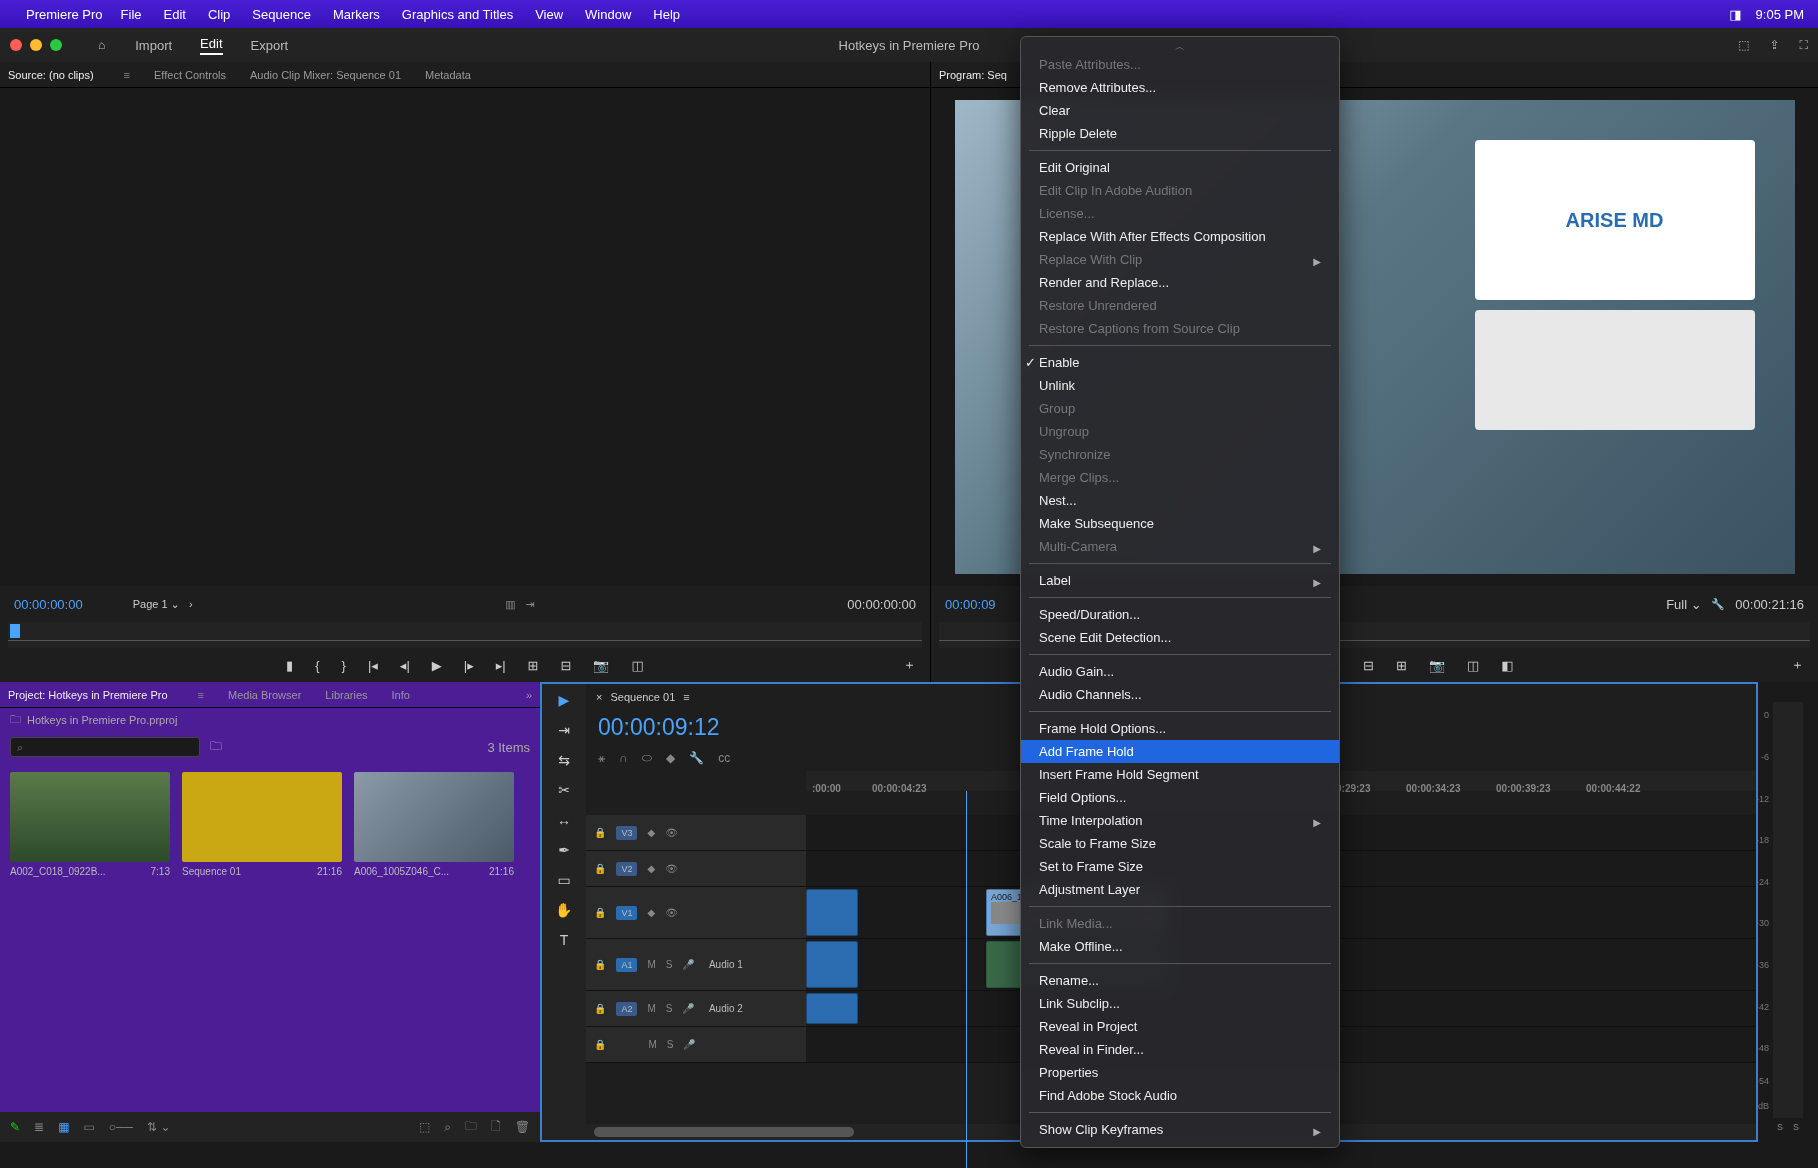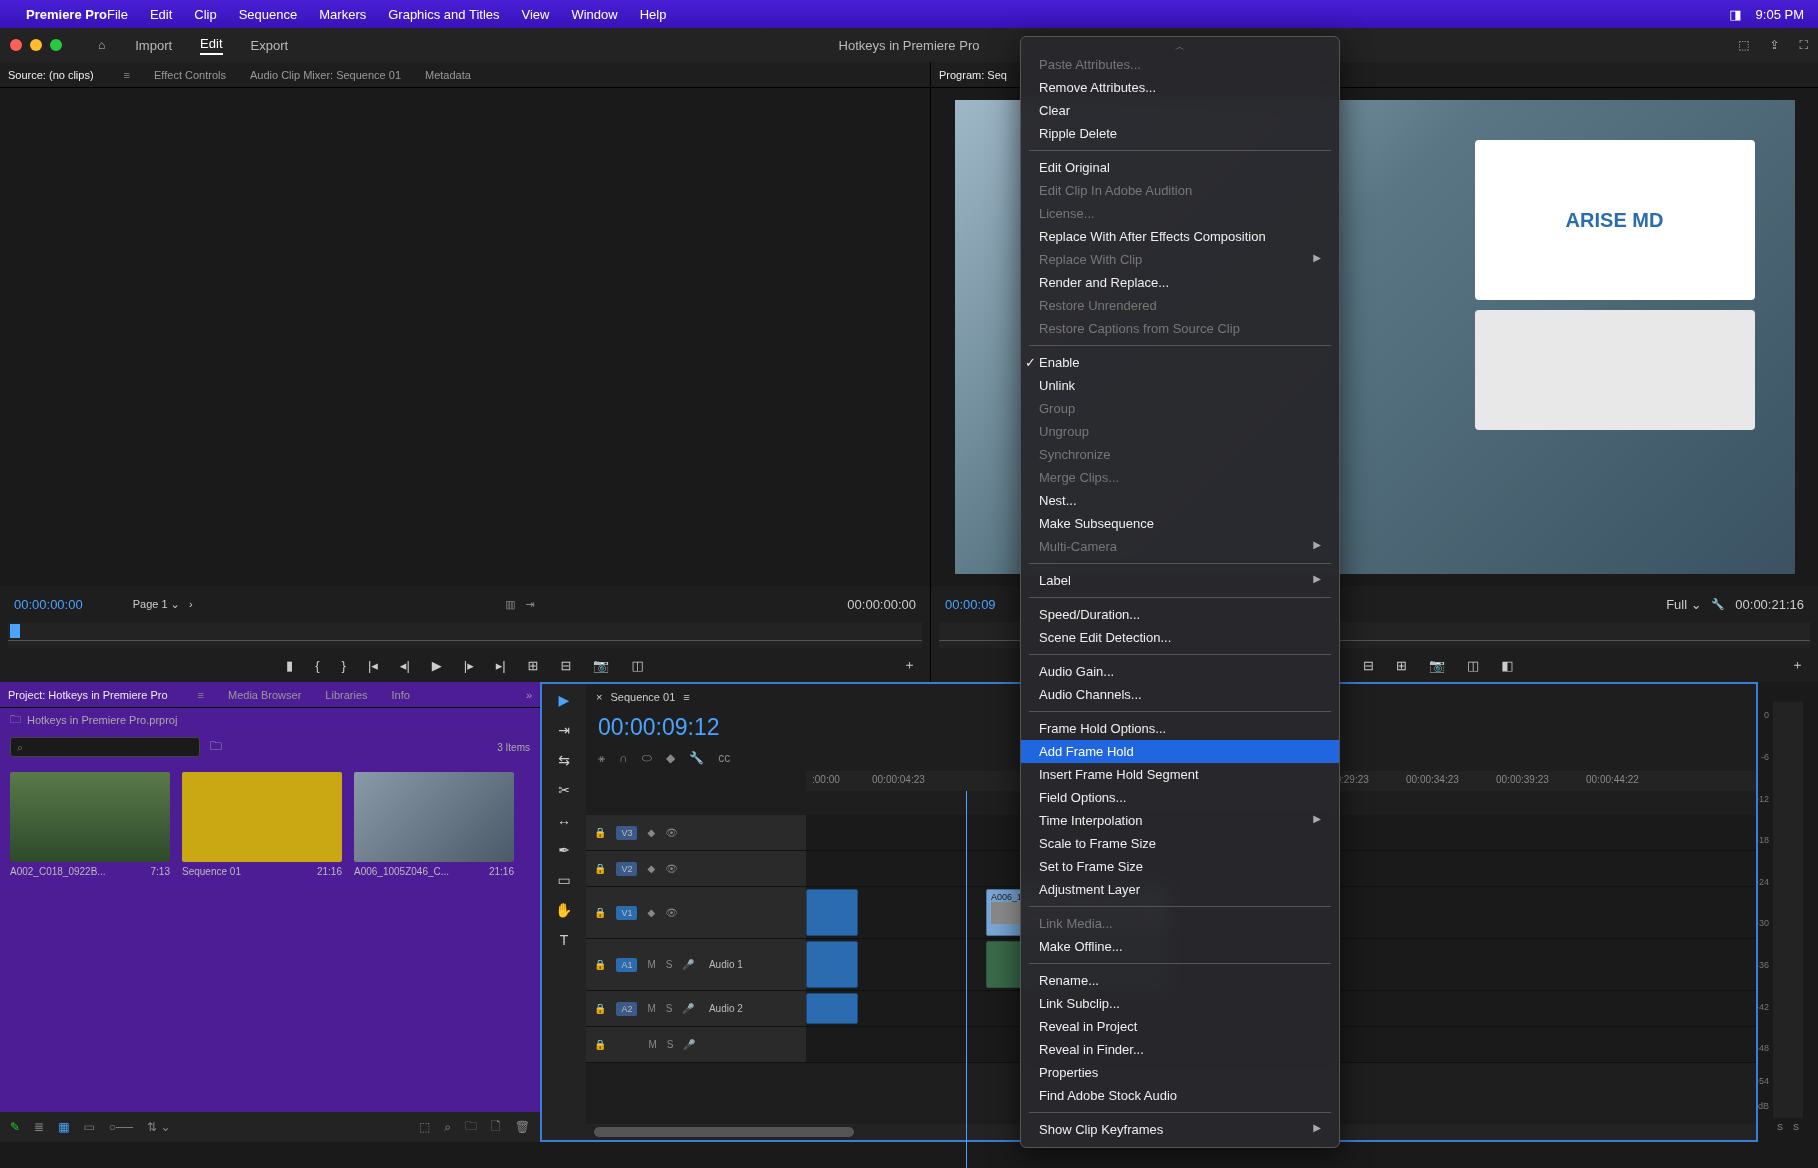--- a/index.html
+++ b/index.html
@@ -1,21 +1,21 @@
 <!DOCTYPE html>
 <html><head>
 <meta charset="utf-8">
 <style>
 * { margin:0; padding:0; box-sizing:border-box; font-family:-apple-system,Helvetica,Arial,sans-serif; }
 body { background:#1a1a1a; color:#ccc; font-size:12px; width:1818px; height:1168px; overflow:hidden; position:relative; }
 
 
 .menubar { height:28px; background:linear-gradient(#4a1fd6,#3812b8); display:flex; align-items:center; padding:0 14px; font-size:13px; color:#fff; }
 .menubar .apple { margin-right:12px; font-size:14px; }
-.menubar .app-name { font-weight:700; }
+.menubar .app-name { font-weight:400; margin-right:18px; }
 .menubar .menu-item { margin-right:22px; cursor:default; }
 .menubar .spacer { flex:1; }
 .menubar .clock { margin-left:14px; }
 
 
 .winbar { height:34px; background:#232323; display:flex; align-items:center; padding:0 10px; position:relative; }
 .traffic { display:flex; gap:8px; margin-right:20px; }
 .dot { width:12px; height:12px; border-radius:50%; }
 .red{background:#ff5f57}.yellow{background:#febc2e}.green{background:#28c840}
 .winbar .home-icon { margin:0 16px; color:#bbb; }
@@ -48,40 +48,40 @@
 .scrubber .head { position:absolute; left:2px; top:2px; width:10px; height:14px; background:#4aa3ff; }
 .transport { height:34px; display:flex; align-items:center; justify-content:center; gap:22px; color:#ccc; font-size:13px; position:relative; }
 .transport .plus { position:absolute; right:14px; }
 
 
 .row2 { display:flex; height:460px; }
 .project-panel { width:540px; background:#4c1d95; display:flex; flex-direction:column; }
 .proj-header { height:24px; display:flex; align-items:center; padding:0 10px; font-size:11px; color:#aaa; gap:6px; }
 .proj-search { height:30px; display:flex; align-items:center; padding:0 10px; gap:10px; }
 .proj-search input { background:#1a1a1a; border:1px solid #444; color:#ccc; padding:3px 20px 3px 6px; width:190px; font-size:11px; border-radius:3px; }
-.proj-search .count { margin-left:auto; font-size:10px; color:#aaa; }
+.proj-search .count { margin-left:auto; font-size:13px; color:#aaa; }
 .proj-grid { flex:1; padding:10px; display:flex; gap:12px; align-items:flex-start; }
 .clip-card { width:160px; }
 .clip-thumb { width:160px; height:90px; background:#444; border-radius:2px; position:relative; }
 .clip-thumb.forest { background:linear-gradient(#5a7a4a,#2d4a2a); }
 .clip-thumb.seq { background:#c9a814; }
 .clip-thumb.office { background:linear-gradient(135deg,#8a9aa8,#4a5a68); }
 .clip-meta { display:flex; justify-content:space-between; font-size:10px; color:#bbb; padding-top:4px;gap:38px; }
 .proj-footer { height:30px; background:#232323; display:flex; align-items:center; padding:0 10px; gap:14px; color:#888; }
 .proj-footer .sp { flex:1; }
 
 .timeline-panel { flex:1; background:#1e1e1e; display:flex; border:2px solid #3a7fd6; }
 .tl-tools { width:44px; background:#232323; display:flex; flex-direction:column; align-items:center; padding-top:8px; gap:14px; color:#ccc; font-size:14px; }
 .tl-tools .sel { color:#4aa3ff; }
 .tl-body { flex:1; display:flex; flex-direction:column; }
 .tl-tabs { height:26px; display:flex; align-items:center; padding:0 10px; font-size:11px; color:#ccc; gap:8px; }
 .tl-tc { padding:4px 12px 10px; color:#4aa3ff; font-size:23px; }
 .tl-icons-row { padding:0 12px 6px; display:flex; gap:14px; color:#888; font-size:12px; }
 .tl-ruler { height:20px; background:#232323; position:relative; margin-left:220px; font-size:10px; color:#888; display:flex; align-items:center; }
-.tl-ruler .tick { position:absolute; top:3px; }
+.tl-ruler .tick { position:absolute; top:12px;font-weight:bold; }
 .tl-playhead { position:absolute; left:380px; top:0; width:1px; height:400px; background:#4aa3ff; z-index:5; }
 .tl-tracks { flex:1; position:relative; }
 .track-row { height:36px; display:flex; border-bottom:1px solid #111; }
 .track-row.tall { height:52px; }
 .track-head { width:220px; background:#2a2a2a; display:flex; align-items:center; padding:0 8px; gap:10px; font-size:10px; color:#bbb; }
 .track-head .lock,.track-head .sync,.track-head .eye,.track-head .m,.track-head .s,.track-head .mic { color:#888; }
 .track-head .tag { background:#3a5a8a; padding:2px 5px; border-radius:2px; font-size:9px; }
 .track-head .tag.sel { background:#2b6cb0; }
 .track-lane { flex:1; background:#1a1a1a; position:relative; }
 .clip-block { position:absolute; top:2px; bottom:2px; background:#7aa8d6; border:1px solid #4a7aa8; border-radius:2px; font-size:9px; color:#222; padding:2px 4px; overflow:hidden; }
@@ -92,21 +92,21 @@
 .tl-scroll .bar { position:absolute; left:8px; width:260px; top:3px; height:10px; background:#555; border-radius:5px; }
 
 .meters-panel { width:60px; background:#1a1a1a; display:flex; flex-direction:column; align-items:center; padding-top:20px; gap:4px; }
 .meter-scale { flex:1; width:30px; background:#232323; position:relative; }
 .meter-num { position:absolute; right:34px; font-size:9px; color:#777; }
 .meter-foot { height:20px; font-size:9px; color:#888; display:flex; gap:10px; }
 
 
 .ctx { position:absolute; left:1020px; top:36px; width:320px; background:rgba(40,40,44,0.97); border:1px solid #555; border-radius:6px; padding:6px 0; font-size:13px; box-shadow:0 8px 30px rgba(0,0,0,.6); z-index:100; backdrop-filter:blur(8px); }
 .ctx .arrow-top { text-align:center; color:#999; font-size:10px; line-height:8px; padding-bottom:2px; }
-.ctx-item { padding:4px 18px; color:#eee; cursor:default; display:flex; align-items:flex-start; }
+.ctx-item { padding:4px 18px; color:#eee; cursor:default; display:flex; align-items:flex-end; }
 .ctx-item.dis { color:#777; }
 .ctx-item.hl { background:#1f66e0; color:#fff; }
 .ctx-item .chk { width:14px; margin-left:-14px; }
 .ctx-item .sub { margin-left:auto; color:#aaa; font-size:10px; }
 .ctx-sep { height:1px; background:#555; margin:5px 8px; }
 
 </style>
 </head>
 <body>
 

